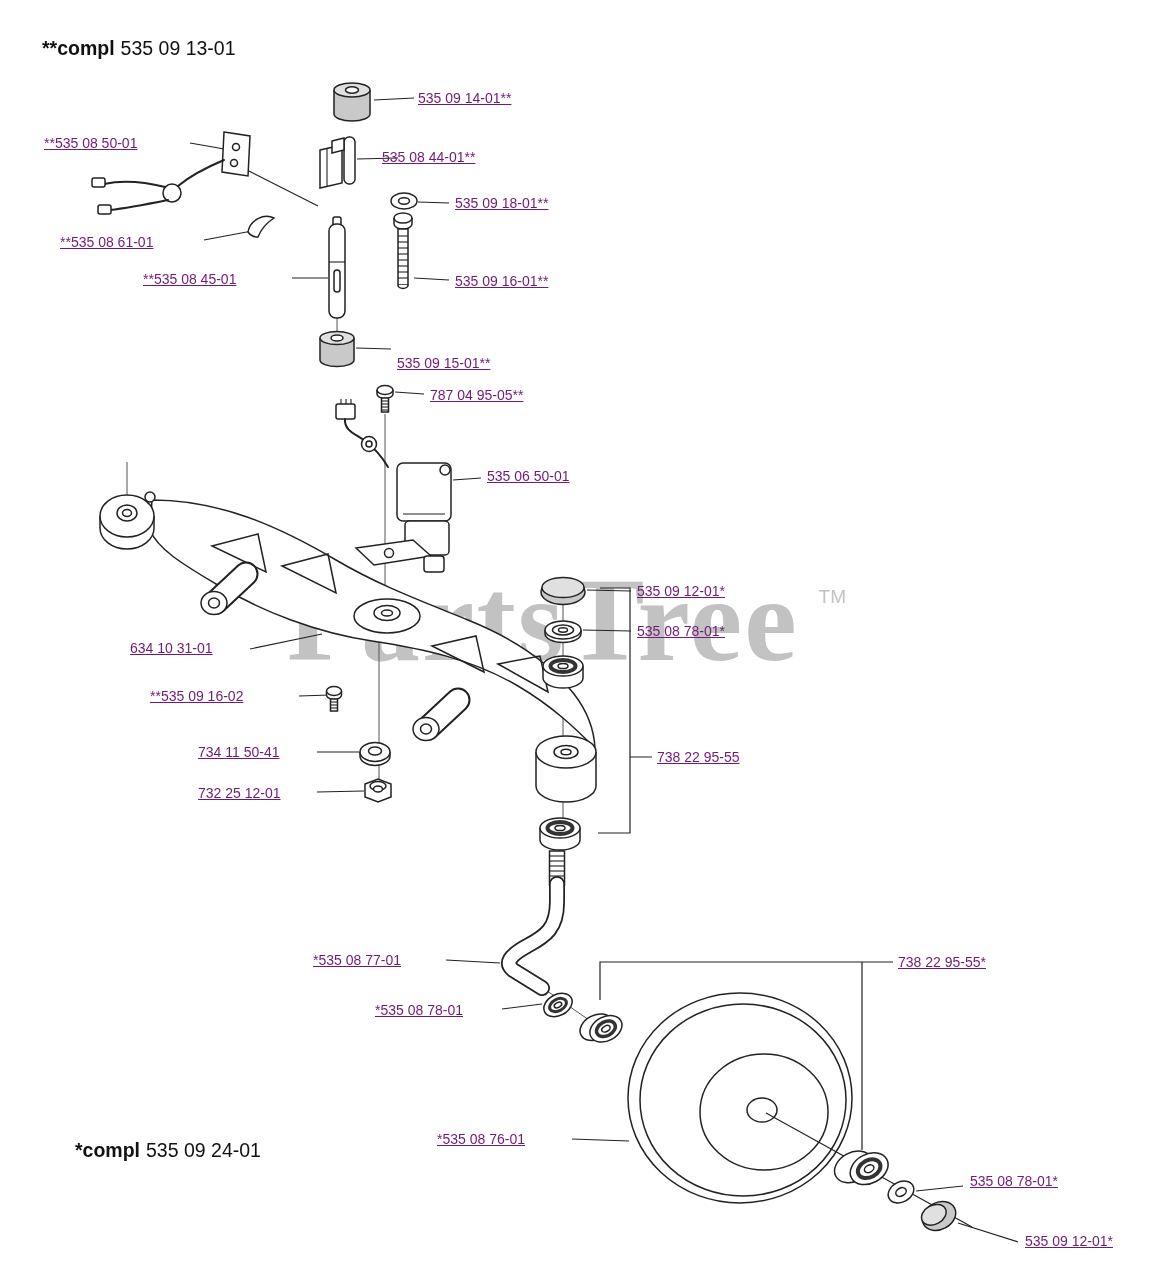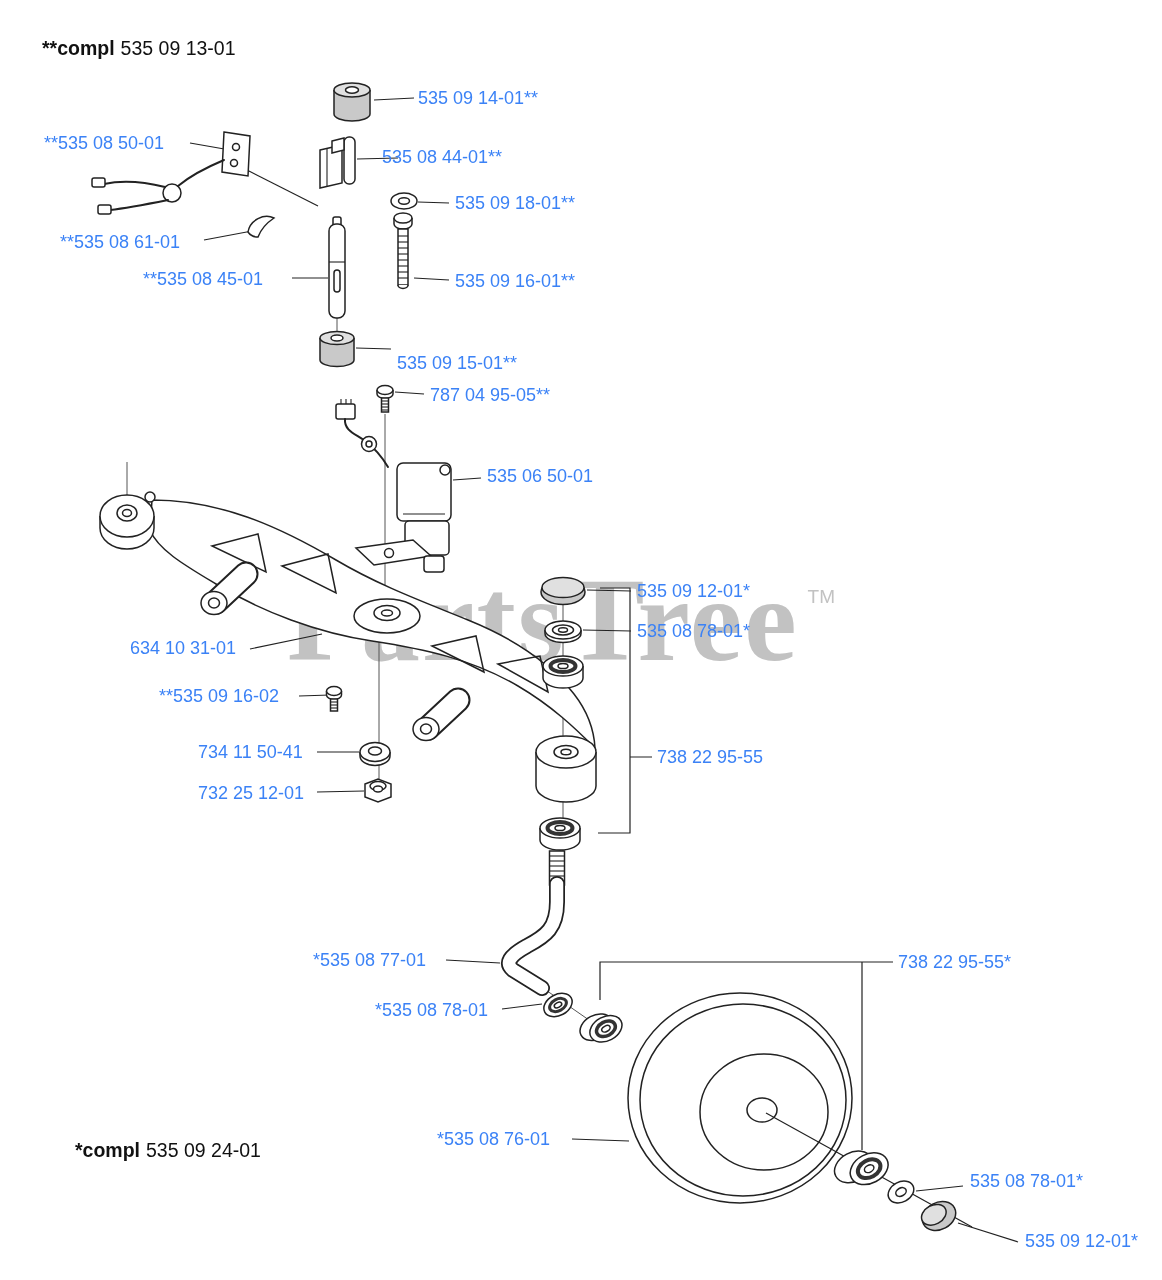--- a/index.html
+++ b/index.html
@@ -1,25 +1,25 @@
 <!DOCTYPE html>
 <html><head>
 <meta charset="utf-8">
 <style>
   html,body{margin:0;padding:0;background:#fff;}
   .stage{position:relative;width:1162px;height:1280px;background:#ffffff;overflow:hidden;
          font-family:"Liberation Sans",sans-serif;}
-  .lbl{position:absolute;font-size:18px;color:#3b82f6;white-space:nowrap;line-height:20px;}
+  .lbl{position:absolute;font-size:14px;color:#701a75;white-space:nowrap;line-height:20px;text-decoration:underline;}
   .compl{position:absolute;font-size:19.5px;color:#111;white-space:nowrap;line-height:20px;}
   .compl .b{font-weight:bold;margin-right:6px;}
   .watermark{position:absolute;left:287px;top:562px;display:flex;align-items:flex-start;
              color:#c2c2c2;z-index:1;pointer-events:none;}
   .watermark .wm-main{font-family:"Liberation Serif",serif;font-weight:bold;font-size:118px;
              line-height:1;letter-spacing:2px;}
-  .watermark .tm{font-family:"Liberation Sans",sans-serif;font-size:19px;margin-top:24px;margin-left:9px;}
+  .watermark .tm{font-family:"Liberation Sans",sans-serif;font-size:19px;margin-top:24px;margin-left:20px;}
   svg{position:absolute;left:0;top:0;z-index:2;}
   .labels{position:absolute;left:0;top:0;width:100%;height:100%;z-index:3;padding-left:28px;}
   
   .s{stroke:#222;stroke-width:1.5;fill:none;stroke-linecap:round;}
   .w{stroke:#222;stroke-width:1.5;fill:#fff;}
   .g1{stroke:#222;stroke-width:1.5;fill:#c9c9c9;}
   .g2{stroke:#222;stroke-width:1.5;fill:#e0e0e0;}
   .ld{stroke:#222;stroke-width:1.2;fill:none;}
   .cl{stroke:#555;stroke-width:1;fill:none;}
   .th{stroke:#222;stroke-width:1.1;}
@@ -323,21 +323,21 @@
     <div class="lbl" style="left:455px;top:193px">535 09 18-01**</div>
     <div class="lbl" style="left:60px;top:232px">**535 08 61-01</div>
     <div class="lbl" style="left:143px;top:269px">**535 08 45-01</div>
     <div class="lbl" style="left:455px;top:271px">535 09 16-01**</div>
     <div class="lbl" style="left:397px;top:353px">535 09 15-01**</div>
     <div class="lbl" style="left:430px;top:385px">787 04 95-05**</div>
     <div class="lbl" style="left:487px;top:466px">535 06 50-01</div>
     <div class="lbl" style="left:637px;top:581px">535 09 12-01*</div>
     <div class="lbl" style="left:637px;top:621px">535 08 78-01*</div>
     <div class="lbl" style="left:130px;top:638px">634 10 31-01</div>
-    <div class="lbl" style="left:159px;top:686px">**535 09 16-02</div>
+    <div class="lbl" style="left:150px;top:686px">**535 09 16-02</div>
     <div class="lbl" style="left:198px;top:742px">734 11 50-41</div>
     <div class="lbl" style="left:198px;top:783px">732 25 12-01</div>
     <div class="lbl" style="left:657px;top:747px">738 22 95-55</div>
     <div class="lbl" style="left:313px;top:950px">*535 08 77-01</div>
     <div class="lbl" style="left:375px;top:1000px">*535 08 78-01</div>
     <div class="lbl" style="left:898px;top:952px">738 22 95-55*</div>
     <div class="lbl" style="left:437px;top:1129px">*535 08 76-01</div>
     <div class="lbl" style="left:970px;top:1171px">535 08 78-01*</div>
     <div class="lbl" style="left:1025px;top:1231px">535 09 12-01*</div>
   </div>

